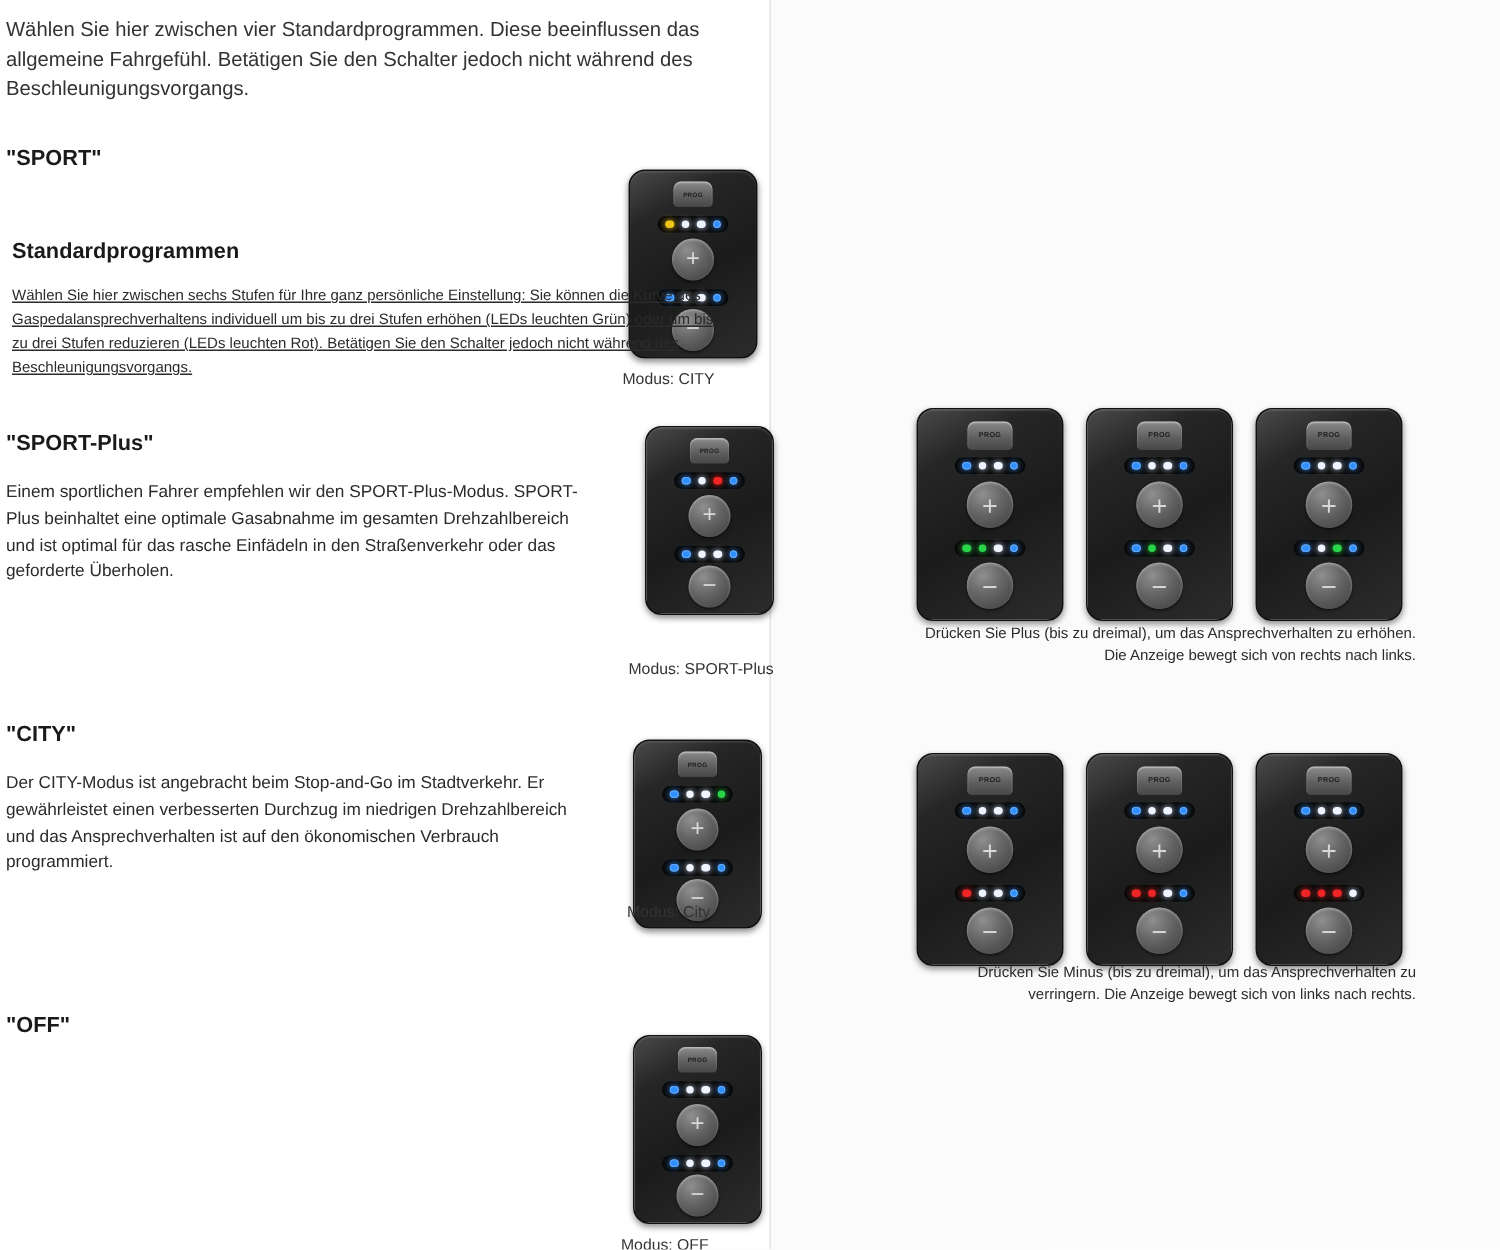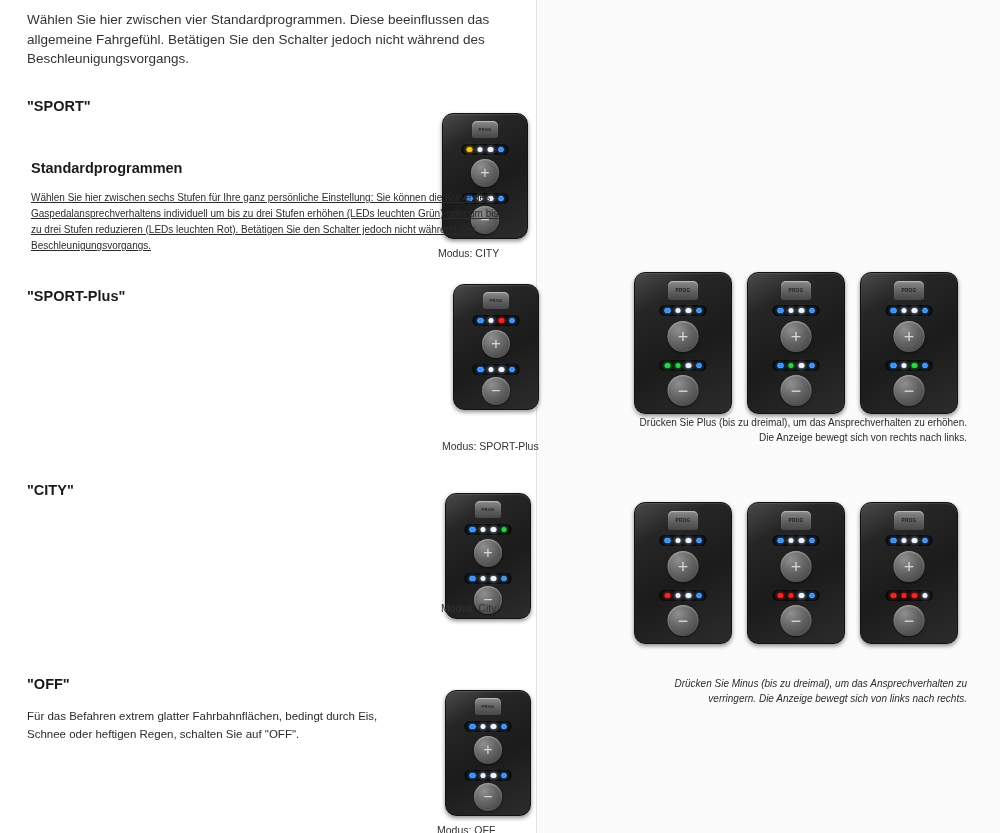--- a/index.html
+++ b/index.html
@@ -13,21 +13,20 @@
     font-family: "Liberation Sans", sans-serif;
     color: #1a1a1a;
     overflow: hidden;
     position: relative;
   }
   .page {
     position: relative;
     width: 924px;
     height: 833px;
     background: linear-gradient(to right, #ffffff 0%, #ffffff 50%, #f3f3f3 51%, #ffffff 100%);
-    margin-left: 23px;
   }
   .left-col {
     position: absolute;
     left: 0; top: 0;
     width: 513px; height: 833px;
     background: #ffffff;
   }
   .right-col {
     position: absolute;
     left: 513px; top: 0;
@@ -208,20 +207,21 @@
       <div class="led white"></div>
       <div class="led white"></div>
       <div class="led blue"></div>
     </div>
     <div class="btn-round" style="top:92px;">−</div>
   </div>
   <div class="dev-caption" style="left:415px; top:247px;">Modus: CITY</div>
 
   <div class="section s2">
     <div class="sec-title">"SPORT-Plus"</div>
+    <div class="sec-body">Einem sportlichen Fahrer empfehlen wir den SPORT-Plus-Modus. SPORT-Plus beinhaltet eine optimale Gasabnahme im gesamten Drehzahlbereich und ist optimal für das rasche Einfädeln in den Straßenverkehr oder das geforderte Überholen.</div>
   </div>
 
   <div class="device" style="left:430px; top:284px;">
     <div class="dev-top">
         <span>PROG</span>
       </div>
     <div class="led-row" style="top:30px;">
       <div class="led blue"></div>
       <div class="led white"></div>
       <div class="led red"></div>
@@ -233,20 +233,21 @@
       <div class="led white"></div>
       <div class="led white"></div>
       <div class="led blue"></div>
     </div>
     <div class="btn-round" style="top:92px;">−</div>
   </div>
   <div class="dev-caption" style="left:419px; top:440px;">Modus: SPORT-Plus</div>
 
   <div class="section s3">
     <div class="sec-title">"CITY"</div>
+    <div class="sec-body">Der CITY-Modus ist angebracht beim Stop-and-Go im Stadtverkehr. Er gewährleistet einen verbesserten Durchzug im niedrigen Drehzahlbereich und das Ansprechverhalten ist auf den ökonomischen Verbrauch programmiert.</div>
   </div>
 
   <div class="device" style="left:422px; top:493px;">
     <div class="dev-top">
         <span>PROG</span>
       </div>
     <div class="led-row" style="top:30px;">
       <div class="led blue"></div>
       <div class="led white"></div>
       <div class="led white"></div>
@@ -258,21 +259,20 @@
       <div class="led white"></div>
       <div class="led white"></div>
       <div class="led blue"></div>
     </div>
     <div class="btn-round" style="top:92px;">−</div>
   </div>
   <div class="dev-caption" style="left:418px; top:602px;">Modus: City</div>
 
   <div class="section s4">
     <div class="sec-title">"OFF"</div>
-    <div class="sec-body">Für das Befahren extrem glatter Fahrbahnflächen, bedingt durch Eis, Schnee oder heftigen Regen, schalten Sie auf "OFF".</div>
   </div>
 
   <div class="device" style="left:422px; top:690px;">
     <div class="dev-top">
         <span>PROG</span>
       </div>
     <div class="led-row" style="top:30px;">
       <div class="led blue"></div>
       <div class="led white"></div>
       <div class="led white"></div>
@@ -407,15 +407,15 @@
     <div class="btn-round" style="top:48px;">+</div>
     <div class="led-row" style="top:87px;">
       <div class="led red"></div>
       <div class="led red"></div>
       <div class="led red"></div>
       <div class="led white"></div>
     </div>
     <div class="btn-round" style="top:102px;">−</div>
   </div>
 
-  <div class="caption-block" style="left:604px; top:676px; width:340px;font-style:italic;">Drücken Sie Minus (bis zu dreimal), um das Ansprechverhalten zu verringern. Die Anzeige bewegt sich von links nach rechts.</div>
+  <div class="caption-block" style="left:604px; top:641px; width:340px;">Drücken Sie Minus (bis zu dreimal), um das Ansprechverhalten zu verringern. Die Anzeige bewegt sich von links nach rechts.</div>
 
 </div>
 
 </body></html>

